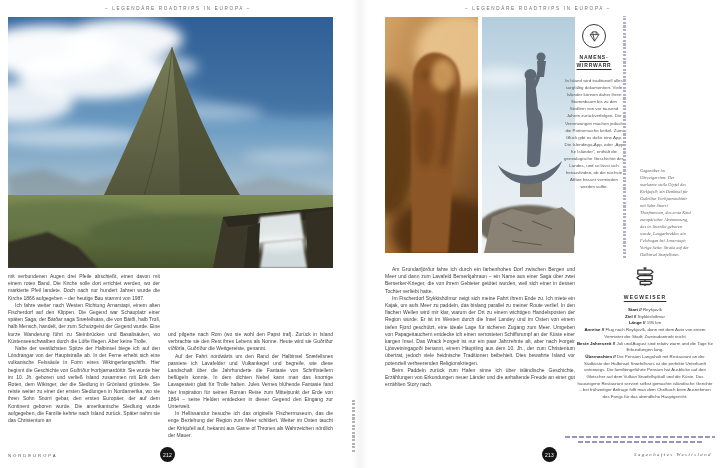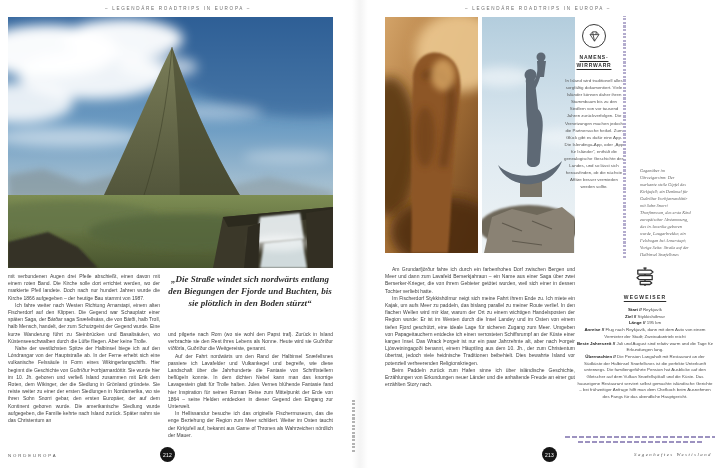--- a/index.html
+++ b/index.html
@@ -123,21 +123,20 @@
       <path d="M298,196 L325,192 L325,251 L300,251 Z" fill="#332f23"></path>
     </svg>
   </div>
 
   <div class="bodycol" id="col1">
     <p>mit verbundenen Augen drei Pfeile abschießt, einen davon mit einem roten Band. Die Kirche solle dort errichtet werden, wo der markierte Pfeil landete. Doch nach nur hundert Jahren wurde die Kirche 1866 aufgegeben – der heutige Bau stammt von 1987.</p>
     <p class="ind">Ich fahre weiter nach Westen Richtung Arnarstapi, einem alten Fischerdorf auf den Klippen. Die Gegend war Schauplatz einer späten Saga, der Bárðar saga Snæfellsáss, die von Bárði, halb Troll, halb Mensch, handelt, der zum Schutzgeist der Gegend wurde. Eine kurze Wanderung führt zu Steinbrücken und Basaltsäulen, wo Küstenseeschwalben durch die Lüfte fliegen. Aber keine Trolle.</p>
     <p class="ind">Nahe der westlichsten Spitze der Halbinsel biege ich auf den Lóndrangar von der Hauptstraße ab. In der Ferne erhebt sich eine vulkanische Felssäule in Form eines Wikingerlangschiffs. Hier beginnt die Geschichte von Guðríður Þorbjarnardóttir. Sie wurde hier im 10. Jh. geboren und verließ Island zusammen mit Erik dem Roten, dem Wikinger, der die Siedlung in Grönland gründete. Sie reiste weiter zu einer der ersten Siedlungen in Nordamerika, wo sie ihren Sohn Snorri gebar, den ersten Europäer, der auf dem Kontinent geboren wurde. Die amerikanische Siedlung wurde aufgegeben, die Familie kehrte nach Island zurück. Später nahm sie das Christentum an</p>
   </div>
 
-  <div class="quote">„Die Straße windet sich nordwärts entlang den Biegungen der Fjorde und Buchten, bis sie plötzlich in den Boden stürzt“</div>
 
   <div class="bodycol" id="col2">
     <p>und pilgerte nach Rom (wo sie wohl den Papst traf). Zurück in Island verbrachte sie den Rest ihres Lebens als Nonne. Heute wird sie Guðríður víðförla, Guðríður die Weitgereiste, genannt.</p>
     <p class="ind">Auf der Fahrt nordwärts um den Rand der Halbinsel Snæfellsnes passiere ich Lavafelder und Vulkankegel und begreife, wie diese Landschaft über die Jahrhunderte die Fantasie von Schriftstellern beflügeln konnte. In dem dichten Nebel kann man das knorrige Lavagestein glatt für Trolle halten. Jules Vernes blühende Fantasie fand hier Inspiration für seinen Roman Reise zum Mittelpunkt der Erde von 1864 – seine Helden entdecken in dieser Gegend den Eingang zur Unterwelt.</p>
     <p class="ind">In Hellissandur besuche ich das originelle Fischermuseum, das die enge Beziehung der Region zum Meer schildert. Weiter im Osten taucht der Kirkjufell auf, bekannt aus Game of Thrones als Wahrzeichen nördlich der Mauer.</p>
   </div>
 
   <div class="photo" id="photo-a">
     <svg viewBox="0 0 93 236" preserveAspectRatio="none">
       <defs>

